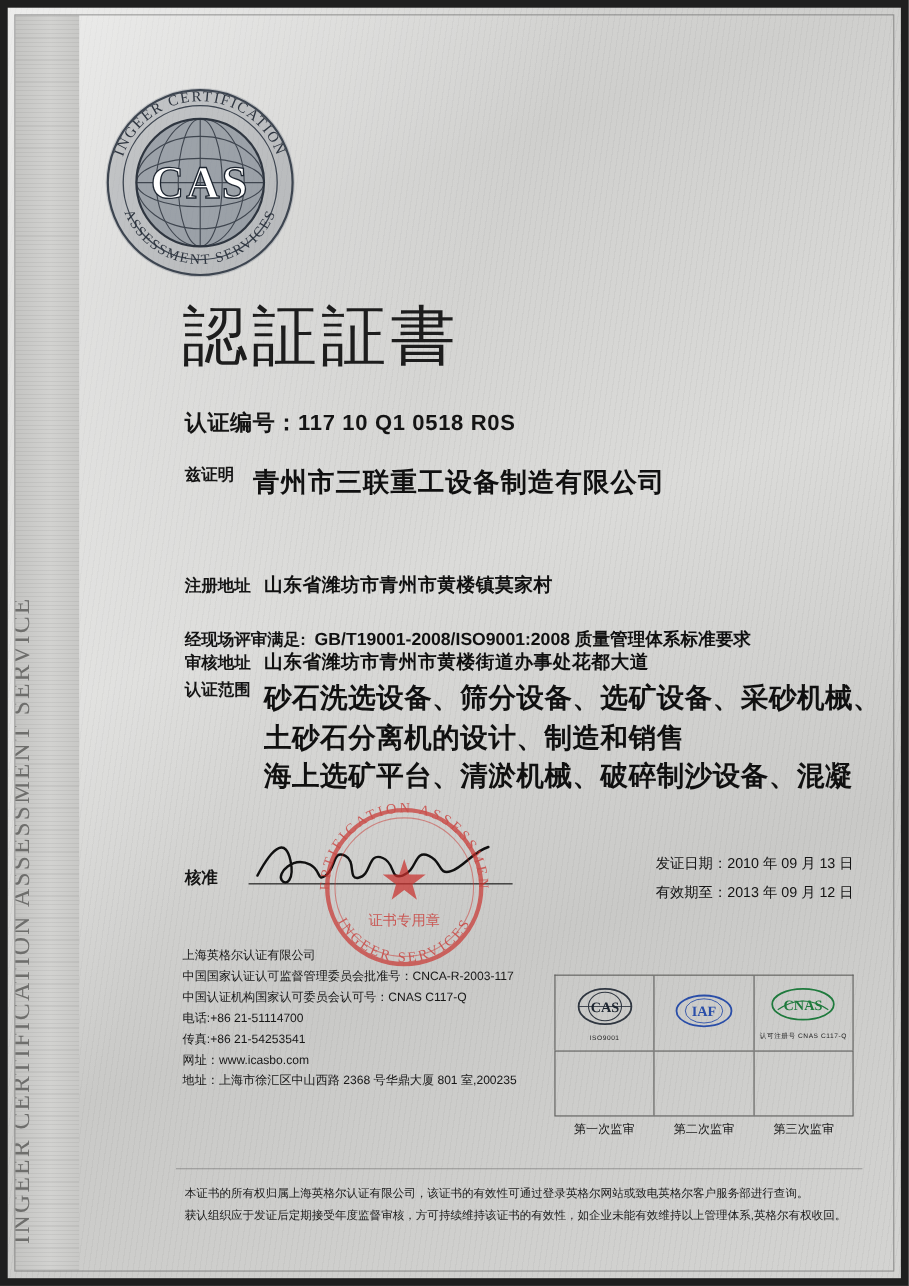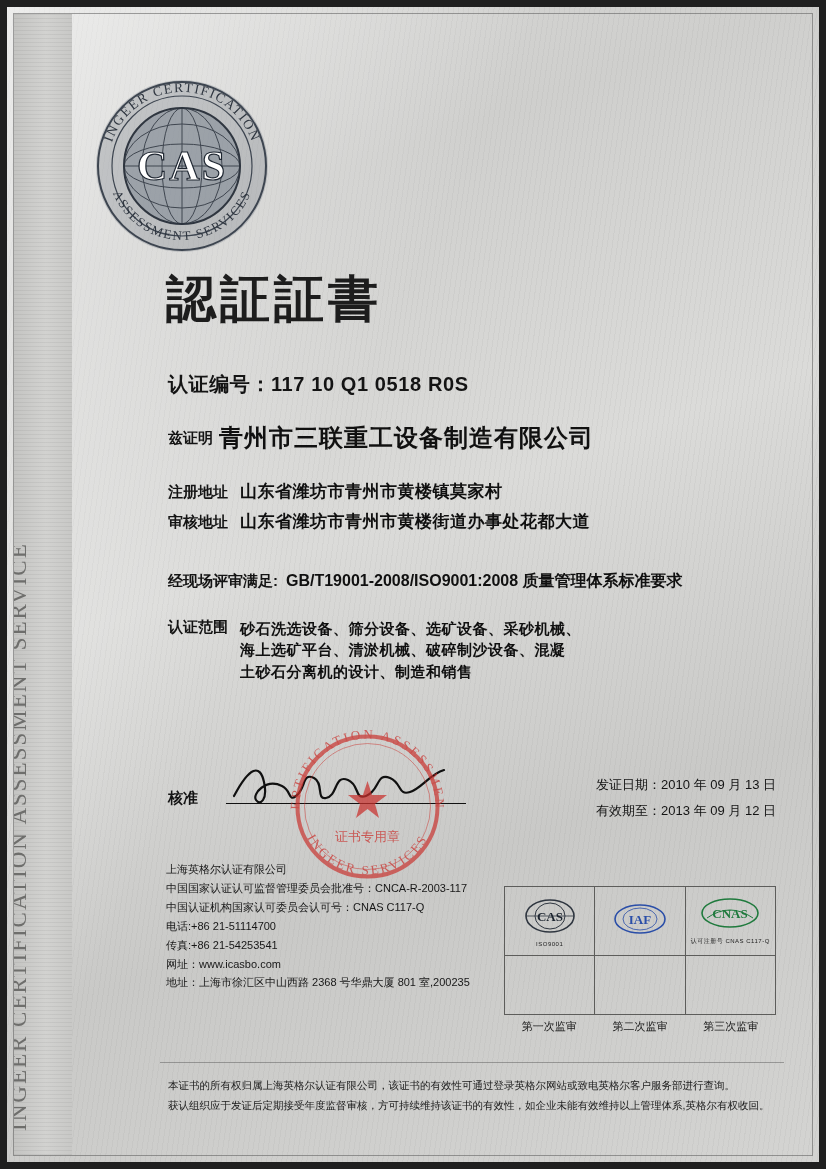--- a/index.html
+++ b/index.html
@@ -80,22 +80,22 @@
     height: 180px;
   }
   .logo svg { display: block; }
 
   
   .title {
     position: absolute;
     left: 94px;
     top: 252px;
     font-family: "DejaVu Sans", sans-serif;
-    font-weight: bold;
-    font-size: 50px;
+    font-weight: normal;
+    font-size: 59px;
     letter-spacing: 4px;
     color: #1d1d1d;
   }
 
   .cert-no {
     position: absolute;
     left: 96px;
     top: 357px;
     font-size: 20px;
     font-weight: bold;
@@ -107,22 +107,22 @@
     font-size: 15px;
     font-weight: bold;
     color: #141414;
   }
 
   .hereby {
     position: absolute;
     left: 96px;
     top: 408px;
     display: flex;
-    align-items: center;
-    gap: 6px;
+    align-items: flex-start;
+    gap: 17px;
   }
   .company {
     font-size: 24px;
     font-weight: bold;
     color: #101010;
     letter-spacing: 1px;
   }
 
   .addr-block {
     position: absolute;
@@ -133,20 +133,21 @@
     display: flex;
     align-items: baseline;
     gap: 12px;
     margin-bottom: 7px;
   }
   .addr-value {
     font-size: 17px;
     font-weight: bold;
     color: #101010;
     letter-spacing: 0.5px;
+    margin-top: 40px;
   }
 
   .standard {
     position: absolute;
     left: 96px;
     top: 557px;
     display: flex;
     align-items: baseline;
     gap: 8px;
   }
@@ -158,21 +159,21 @@
 
   .scope {
     position: absolute;
     left: 96px;
     top: 604px;
     display: flex;
     align-items: flex-start;
     gap: 12px;
   }
   .scope-lines {
-    font-size: 15px;
+    font-size: 25px;
     font-weight: bold;
     color: #101010;
     line-height: 1.42;
     letter-spacing: 0.5px;
   }
 
   
   .approve {
     position: absolute;
     left: 96px;
@@ -359,22 +360,22 @@
 
     <div class="standard">
       <span class="row-label">经现场评审满足:</span>
       <span class="standard-value">GB/T19001-2008/ISO9001:2008 质量管理体系标准要求</span>
     </div>
 
     <div class="scope">
       <span class="row-label">认证范围</span>
       <span class="scope-lines">
         <div>砂石洗选设备、筛分设备、选矿设备、采砂机械、</div>
+        <div>土砂石分离机的设计、制造和销售</div>
         <div>海上选矿平台、清淤机械、破碎制沙设备、混凝</div>
-        <div>土砂石分离机的设计、制造和销售</div>
       </span>
     </div>
 
     <div class="approve">
       <span class="row-label">核准</span>
       <span class="approve-rule"></span>
     </div>
 
     <div class="signature">
       <svg viewBox="0 0 220 54" width="220" height="54" aria-hidden="true">

